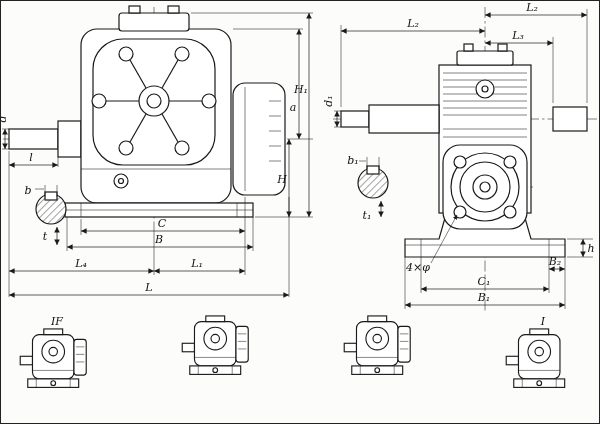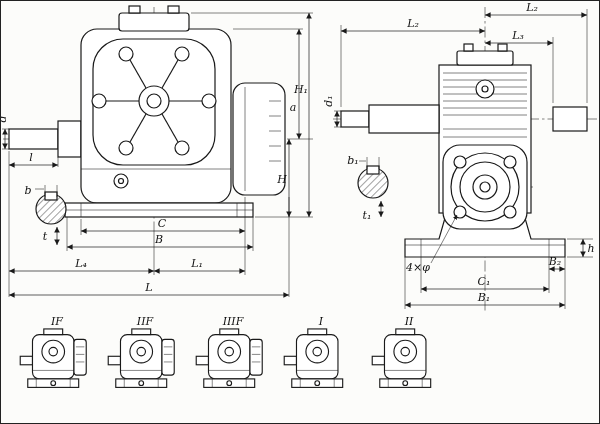--- a/index.html
+++ b/index.html
@@ -6,21 +6,21 @@
   .canvas{width:600px;height:424px;background:#fcfcfa;border:1px solid #222;box-sizing:border-box;
           font-family:"DejaVu Serif",serif;overflow:hidden}
   svg{display:block}
   .ol{fill:#fff;stroke:#1a1a1a;stroke-width:1.2}
   .ol2{fill:none;stroke:#1a1a1a;stroke-width:1.2}
   .tn{stroke:#1a1a1a;stroke-width:0.55;fill:none}
   .cl{stroke:#1a1a1a;stroke-width:0.55;fill:none;stroke-dasharray:11 3 2.5 3}
   .dm{stroke:#1a1a1a;stroke-width:0.7;fill:none}
   text.dt{font:italic 11px "DejaVu Serif",serif;fill:#101010;text-anchor:middle}
   .cap{text-align:center;font:12.5px "DejaVu Sans",sans-serif;color:#111;height:17px;line-height:17px;letter-spacing:1px}
-  .vrow{display:flex;padding:2px 12px 0 12px}
+  .vrow{display:flex;justify-content:space-between;padding:2px 12px 0 12px}
   .vcell{text-align:center;width:88px}
   .vlabel{font:italic 11px "DejaVu Serif",serif;color:#111;margin-bottom:0}
   .vcell svg{margin:0 auto}
 </style>
 </head>
 <body>
 
 <div class="canvas">
 
 <svg width="600" height="312" viewBox="0 0 600 312">
@@ -266,40 +266,32 @@
 
 <div class="vrow">
   <div class="vcell">
     <div class="vlabel">IF</div>
     <svg width="76" height="66" viewBox="0 0 80 70">
       <use href="#gbx"></use>
           <use href="#fanpart"></use>
     </svg>
   </div>
   <div class="vcell">
-    <div class="vlabel">IIF</div>
     <svg width="76" height="66" viewBox="0 0 80 70">
       <use href="#gbx"></use>
           <use href="#fanpart"></use>
     </svg>
   </div>
   <div class="vcell">
-    <div class="vlabel">IIIF</div>
     <svg width="76" height="66" viewBox="0 0 80 70">
       <use href="#gbx"></use>
           <use href="#fanpart"></use>
     </svg>
   </div>
   <div class="vcell">
     <div class="vlabel">I</div>
     <svg width="76" height="66" viewBox="0 0 80 70">
       <use href="#gbx"></use>
     </svg>
   </div>
-  <div class="vcell">
-    <div class="vlabel">II</div>
-    <svg width="76" height="66" viewBox="0 0 80 70">
-      <use href="#gbx"></use>
-    </svg>
-  </div>
 </div>
 
 </div>
 
 </body></html>

